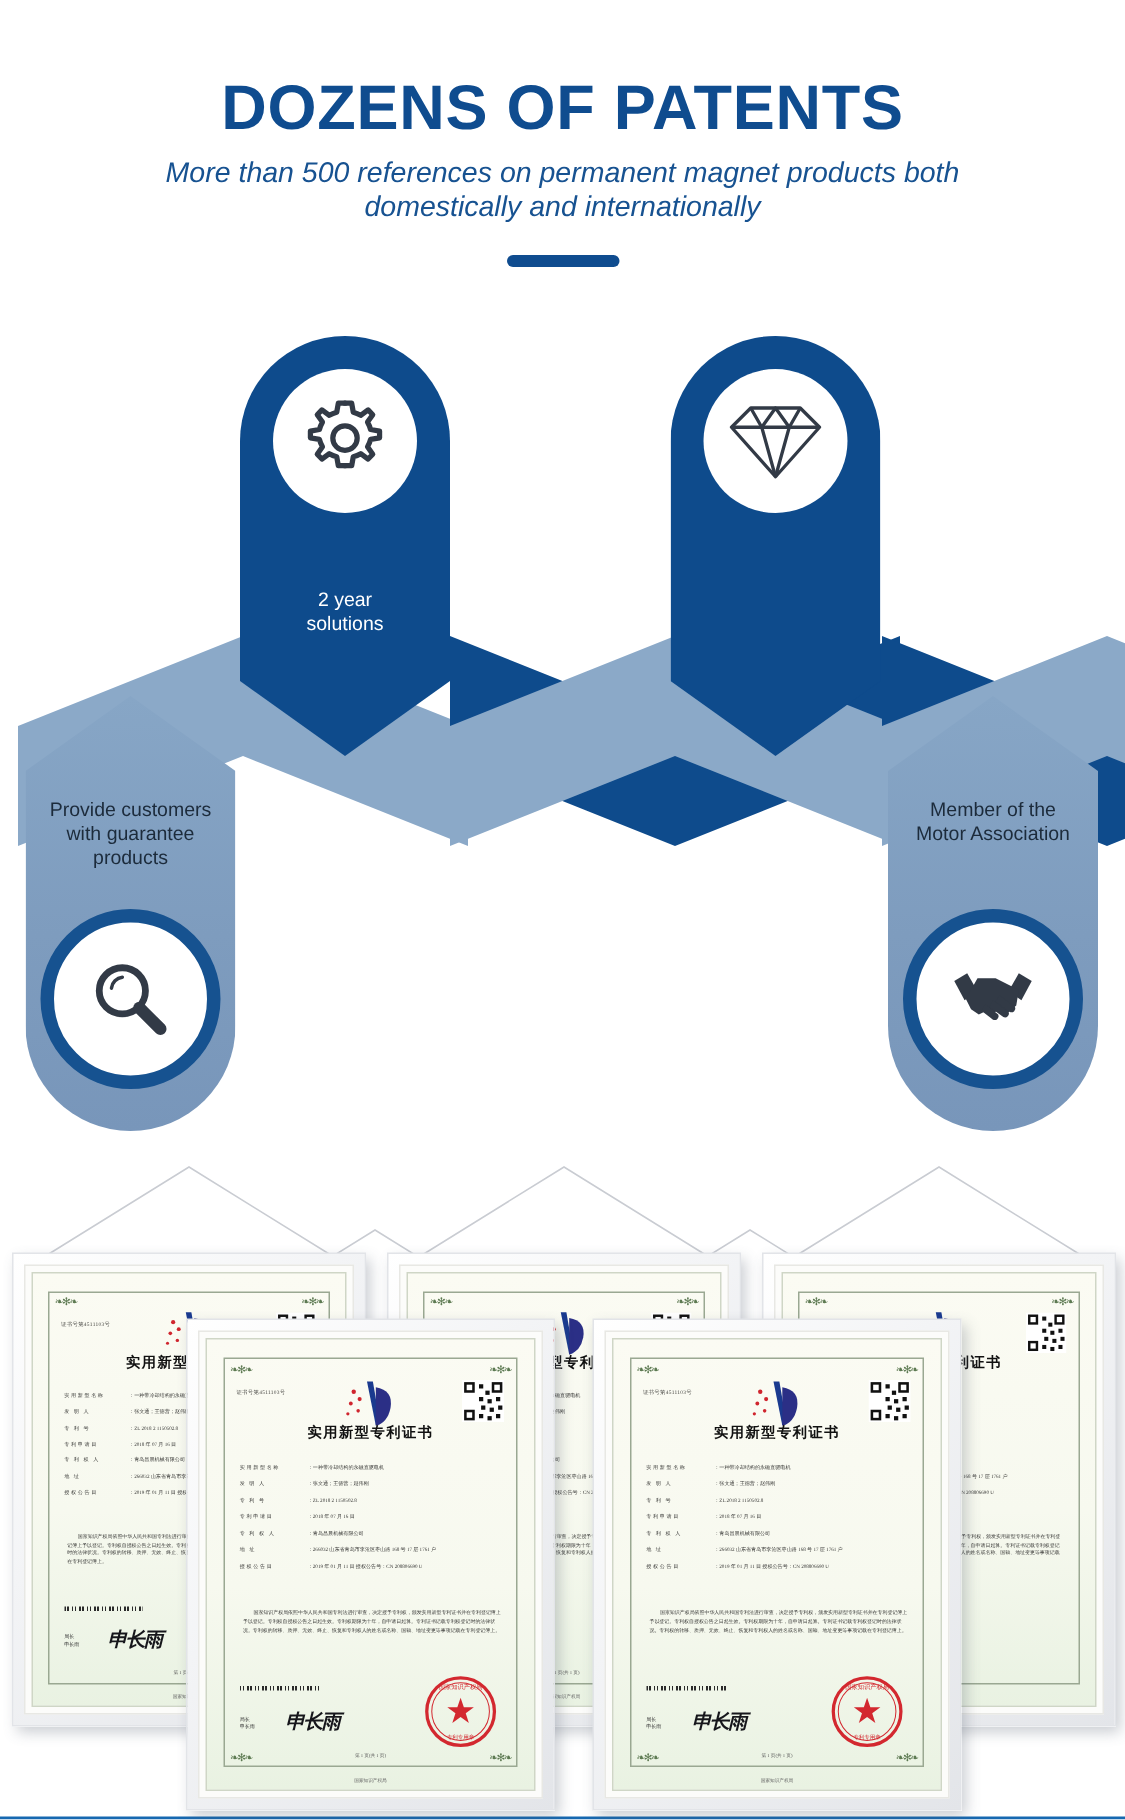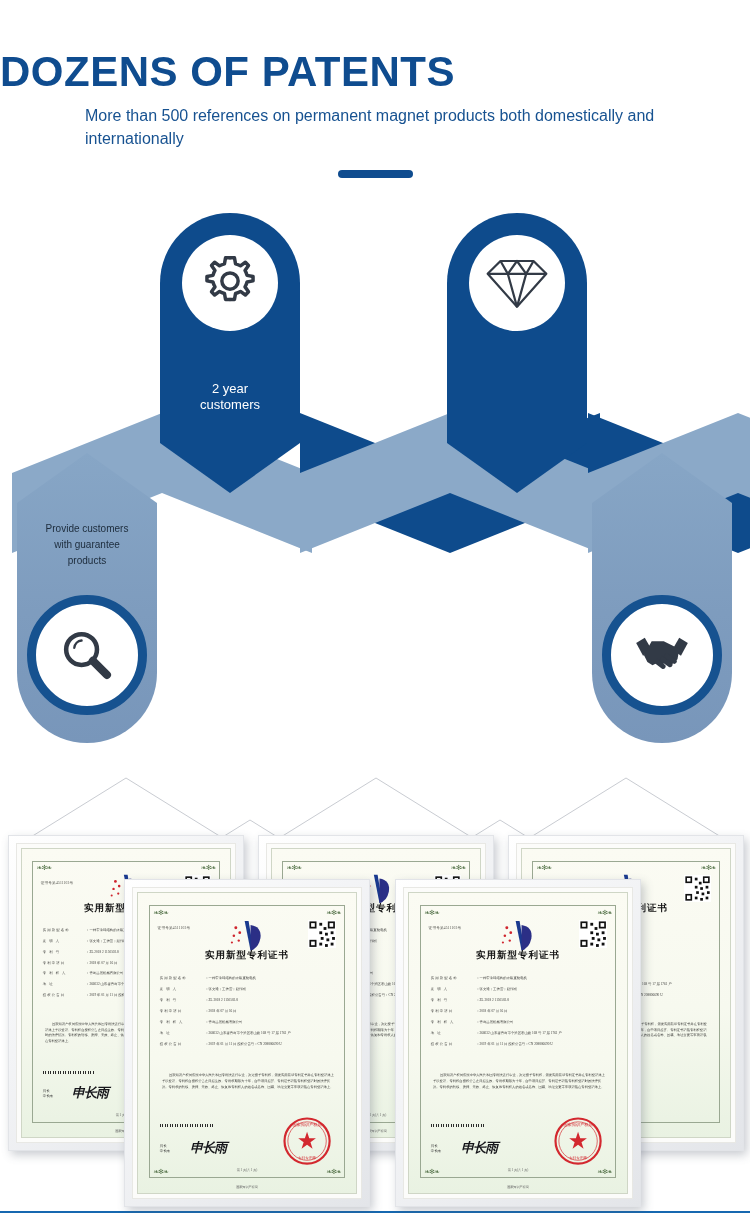--- a/index.html
+++ b/index.html
@@ -4,37 +4,37 @@
 <style>
   * { box-sizing: border-box; margin:0; padding:0; }
   html,body { background:#fff; }
   body {
     width:750px; height:1213px; position:relative; overflow:hidden;
     font-family:"Liberation Sans","DejaVu Sans",sans-serif;
     color:#14365f;
   }
 
   
-  .header { position:absolute; left:0; top:0; width:750px; height:200px; text-align:left; }
+  .header { position:absolute; left:0; top:0; width:750px; height:200px; text-align:center; }
   .title {
     position:absolute; left:0; top:51px; width:750px;
     font-size:42px; font-weight:bold; letter-spacing:.5px;
     color:#0f4c8f; line-height:1;
   }
   .subtitle {
     position:absolute; left:85px; top:104px; width:580px;
-    font-size:16px; line-height:23px; color:#175291; font-weight:400;
+    font-size:19px; line-height:23px; color:#175291; font-weight:400;font-style:italic;
   }
   .divider {
     position:absolute; left:338px; top:170px; width:75px; height:8px;
     background:#0f4c8f; border-radius:4px;
   }
 
   
-  .info { position:absolute; left:0; top:193px; width:687px; height:560px; }
+  .info { position:absolute; left:0; top:204px; width:687px; height:560px; }
 
   
   .chev { position:absolute; }
   .chev svg { display:block; }
 
   
   .pin-top {
     position:absolute; width:140px; height:280px;
   }
   .pin-top .body {
@@ -56,21 +56,21 @@
   
   .pin-bot { position:absolute; width:140px; height:290px; }
   .pin-bot .body {
     position:absolute; left:0; top:0; width:140px; height:290px;
     background:linear-gradient(180deg,#87a6c6 0%,#7e9cbe 55%,#7896ba 100%);
     -webkit-clip-path: path("M0,50 L70,0 L140,50 L140,220 A70,70 0 0 1 0,220 Z");
     clip-path: path("M0,50 L70,0 L140,50 L140,220 A70,70 0 0 1 0,220 Z");
   }
   .pin-bot .label {
     position:absolute; left:-14px; top:68px; width:168px;
-    color:#1c2b3b; font-size:10px; line-height:16px; text-align:center;
+    color:#1c2b3b; font-size:13px; line-height:16px; text-align:center;
   }
   .pin-bot .circle {
     position:absolute; left:10px; top:142px; width:120px; height:120px;
     border-radius:50%; background:#fff;
     border:9px solid #165290;
     display:flex; align-items:center; justify-content:center;
   }
   .ico { display:block; }
 
   
@@ -170,21 +170,21 @@
     <div class="body"></div>
     <div class="circle">
       <svg class="ico" width="62" height="62" viewBox="0 0 64 64">
         <path d="M32 6 l4.6 0 1.1 6.2 a20.6 20.6 0 0 1 5.1 2.1 l5.1-3.7 3.2 3.3 -3.6 5.1 a20.6 20.6 0 0 1 2.1 5.1 l6.2 1.1 0 4.6 -6.2 1.1 a20.6 20.6 0 0 1-2.1 5.1 l3.6 5.1 -3.2 3.3 -5.1-3.7 a20.6 20.6 0 0 1-5.1 2.1 l-1.1 6.2 -4.6 0" fill="none" stroke="#323a46" stroke-width="3.6" stroke-linejoin="round" stroke-linecap="round"></path>
         <path d="M32 6 l-4.6 0 -1.1 6.2 a20.6 20.6 0 0 0-5.1 2.1 l-5.1-3.7 -3.2 3.3 3.6 5.1 a20.6 20.6 0 0 0-2.1 5.1 l-6.2 1.1 0 4.6 6.2 1.1 a20.6 20.6 0 0 0 2.1 5.1 l-3.6 5.1 3.2 3.3 5.1-3.7 a20.6 20.6 0 0 0 5.1 2.1 l1.1 6.2 4.6 0" fill="none" stroke="#323a46" stroke-width="3.6" stroke-linejoin="round" stroke-linecap="round"></path>
         <circle cx="32" cy="30" r="8.4" fill="none" stroke="#323a46" stroke-width="3.6"></circle>
       </svg>
     </div>
     <div class="label">
       <div>2 year</div>
-      <div>customers</div>
+      <div>solutions</div>
     </div>
   </div>
 
   <div class="pin-top" style="left:447px; top:20px;">
     <div class="body"></div>
     <div class="circle">
       <svg class="ico" width="66" height="60" viewBox="0 0 72 64">
         <g fill="none" stroke="#323a46" stroke-width="2.4" stroke-linejoin="round">
           <path d="M4 22 L18 8 L54 8 L68 22 L36 58 Z"></path>
           <path d="M4 22 L68 22"></path>
@@ -208,20 +208,24 @@
         <circle cx="26" cy="26" r="17" fill="none" stroke="#323a46" stroke-width="5"></circle>
         <path d="M18 24 a9 9 0 0 1 8-8" fill="none" stroke="#323a46" stroke-width="2.6" stroke-linecap="round"></path>
         <path d="M38.5 38.5 L54 54" stroke="#323a46" stroke-width="9" stroke-linecap="round"></path>
       </svg>
     </div>
   </div>
 
 
   <div class="pin-bot" style="left:592px; top:260px;">
     <div class="body"></div>
+    <div class="label">
+      <div>Member of the</div>
+      <div>Motor Association</div>
+    </div>
     <div class="circle">
       <svg class="ico" width="62" height="48" viewBox="0 0 72 52">
         <g fill="#323a46">
           <path d="M6 12 L16 6 L24 20 L14 27 Z"></path>
           <path d="M66 12 L56 6 L48 20 L58 27 Z"></path>
           <path d="M24 10 h14 l10 5 8 4 -2 12 -9 8 -6-4 -5 4 -5-3 -4 2 -6-4 -4-8 z"></path>
           <path d="M30 30 l10 8 a3 3 0 0 1-4 4 l-9-7 z"></path>
           <path d="M36 27 l12 9 a3 3 0 0 1-4 4 l-11-8 z"></path>
           <path d="M41 23 l12 9 a3 3 0 0 1-4 4 l-11-8 z"></path>
         </g>

